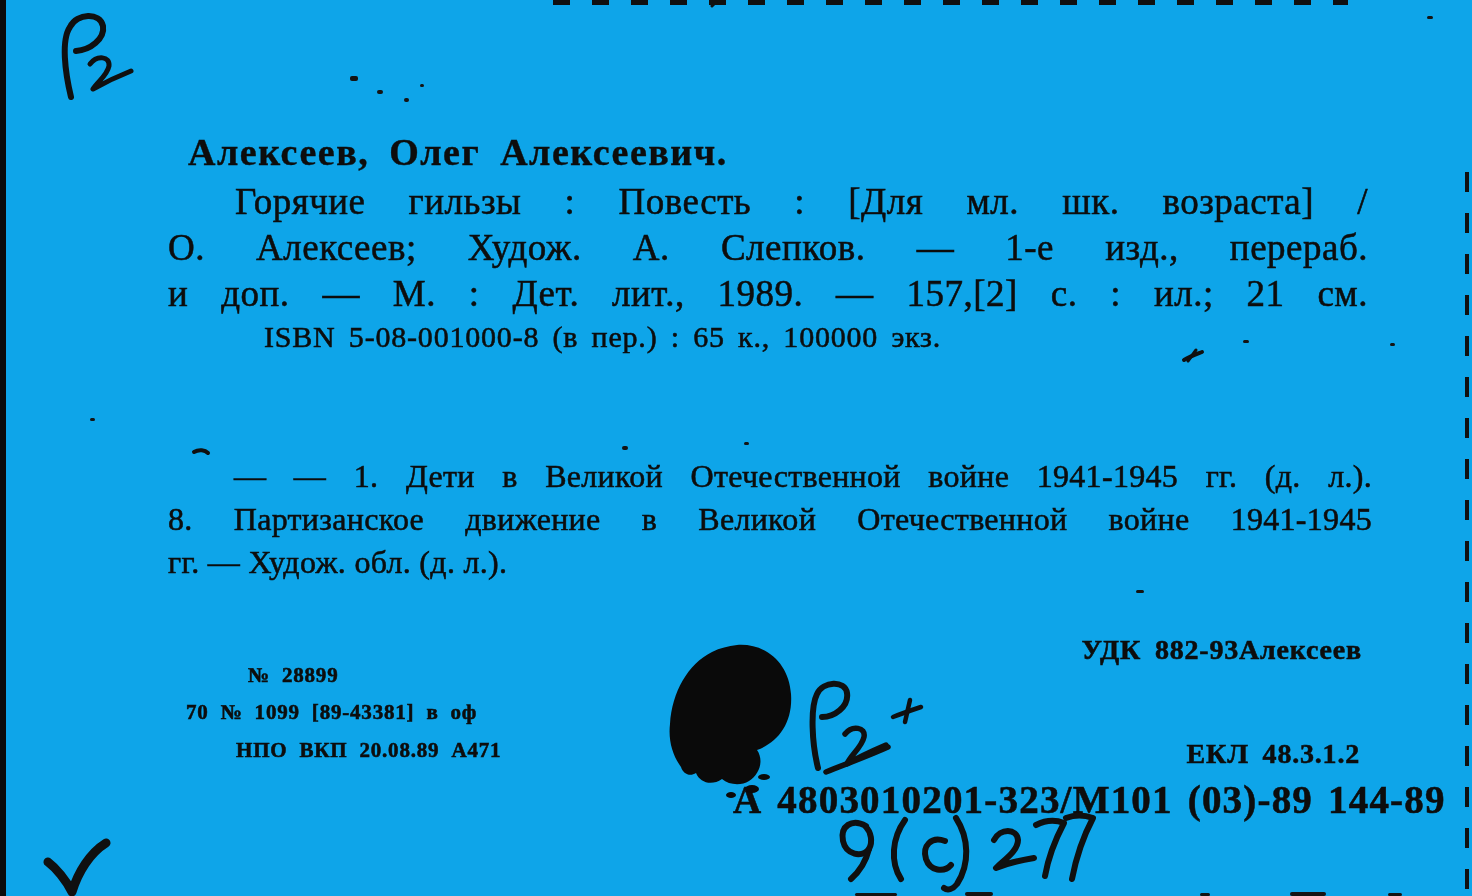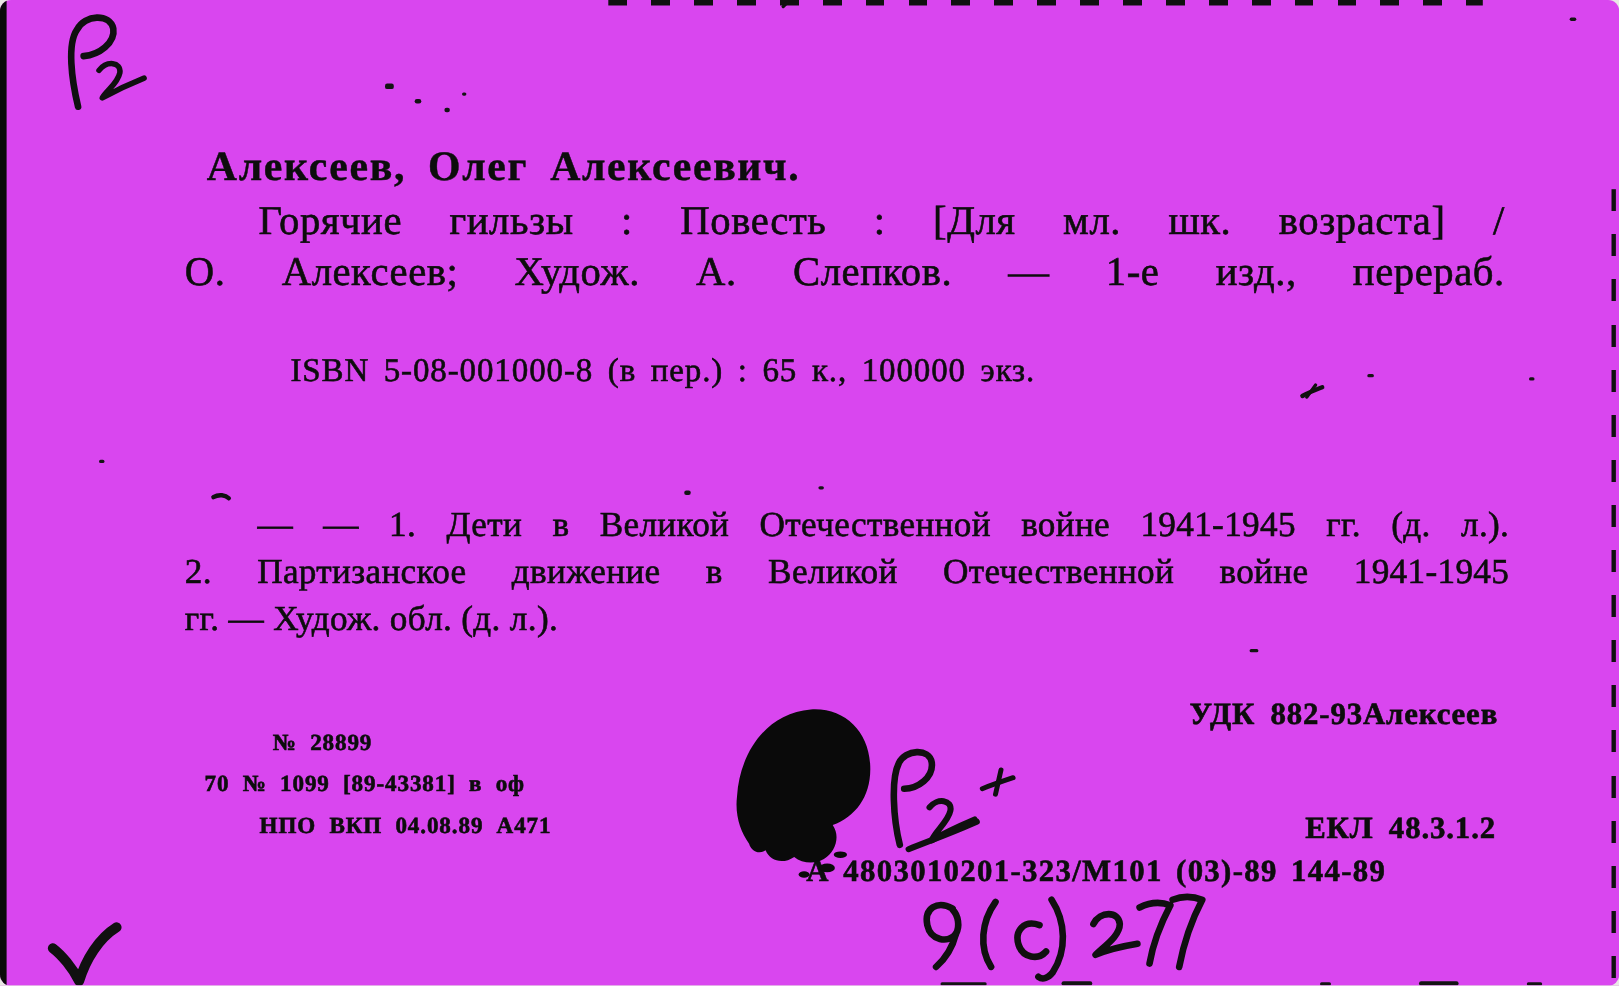--- a/index.html
+++ b/index.html
@@ -1,29 +1,29 @@
 <!DOCTYPE html>
 <html><head>
 <meta charset="utf-8">
 <style>
   html,body{margin:0;padding:0;background:#e8e8e4;}
   #card{
-    position:relative;width:1472px;height:896px;background:#d946ef;overflow:hidden;
-    font-family:"Liberation Serif","DejaVu Serif",serif;color:#0d0d0d;border-radius:10px;
+    position:relative;width:1472px;height:896px;background:#0ea5e9;overflow:hidden;
+    font-family:"Liberation Serif","DejaVu Serif",serif;color:#0d0d0d;
   }
   .abs{position:absolute;}
   .t{color:#0d0d0d;-webkit-text-stroke:0.55px #0d0d0d;}
   .jline{text-align:justify;text-align-last:justify;}
   .heading{font-size:38px;font-weight:700;letter-spacing:1.5px;word-spacing:9px;-webkit-text-stroke:0.4px #0d0d0d;}
   .desc{font-size:37px;line-height:46px;letter-spacing:0.5px;}
   .isbn{font-size:30px;letter-spacing:0.8px;word-spacing:5px;}
   .subj{font-size:32px;line-height:43px;letter-spacing:0.3px;}
   .code-l{font-size:21px;font-weight:700;letter-spacing:0.8px;word-spacing:6px;}
   .code-r{font-size:28px;font-weight:700;letter-spacing:0.8px;word-spacing:6px;}
-  .code-b{font-size:28px;font-weight:700;letter-spacing:1.2px;word-spacing:4px;}
+  .code-b{font-size:39px;font-weight:700;letter-spacing:1.2px;word-spacing:4px;}
   .speck{position:absolute;background:#141414;border-radius:2px;}
   #left-border{left:0;top:0;width:6px;height:896px;background:#0b0b0b;}
   #right-border{left:1465px;top:172px;width:4px;height:724px;
     background:repeating-linear-gradient(180deg,#101010 0 20px,transparent 20px 41px);}
   #top-marks{left:553px;top:0;width:795px;height:5px;
     background:repeating-linear-gradient(90deg,#101010 0 17px,transparent 17px 39px);}
   svg .stroke{fill:none;stroke:#101010;stroke-linecap:round;stroke-linejoin:round;}
   svg .fillblk{fill:#0a0a0a;stroke:none;}
 </style>
 </head>
@@ -49,30 +49,31 @@
   <div class="speck" style="left:1136px;top:590px;width:8px;height:3px;"></div>
   <div class="speck" style="left:1243px;top:340px;width:6px;height:3px;"></div>
   <div class="speck" style="left:1390px;top:343px;width:5px;height:3px;"></div>
   <div class="speck" style="left:1427px;top:16px;width:6px;height:3px;"></div>
   <div class="speck" style="left:90px;top:418px;width:5px;height:3px;"></div>
 
   <div class="abs t heading" style="left:188px;top:130px;">Алексеев, Олег Алексеевич.</div>
 
   <div class="abs t desc jline" style="left:168px;top:179px;width:1200px;padding-left:67px;box-sizing:border-box;">Горячие гильзы : Повесть : [Для мл. шк. возраста] /</div>
   <div class="abs t desc jline" style="left:168px;top:225px;width:1200px;">О. Алексеев; Худож. А. Слепков. — 1-е изд., перераб.</div>
+  <div class="abs t desc jline" style="left:168px;top:271px;width:1200px;">и доп. — М. : Дет. лит., 1989. — 157,[2] с. : ил.; 21 см.</div>
 
   <div class="abs t isbn" style="left:264px;top:320px;">ISBN 5-08-001000-8 (в пер.) : 65 к., 100000 экз.</div>
 
   <div class="abs t subj jline" style="left:168px;top:455px;width:1204px;padding-left:66px;box-sizing:border-box;">— — 1. Дети в Великой Отечественной войне 1941-1945 гг. (д. л.).</div>
-  <div class="abs t subj jline" style="left:168px;top:498px;width:1204px;">2. Партизанское движение в Великой Отечественной войне 1941-1945</div>
+  <div class="abs t subj jline" style="left:168px;top:498px;width:1204px;">8. Партизанское движение в Великой Отечественной войне 1941-1945</div>
   <div class="abs t subj" style="left:168px;top:541px;">гг. — Худож. обл. (д. л.).</div>
 
   <div class="abs t code-l" style="left:248px;top:663px;">№ 28899</div>
   <div class="abs t code-l" style="left:186px;top:700px;">70 № 1099 [89-43381] в оф</div>
-  <div class="abs t code-l" style="left:236px;top:738px;">НПО ВКП 04.08.89 А471</div>
+  <div class="abs t code-l" style="left:236px;top:738px;">НПО ВКП 20.08.89 А471</div>
 
   <div class="abs t code-r" style="right:110px;top:634px;">УДК 882-93Алексеев</div>
   <div class="abs t code-r" style="right:112px;top:705px;margin-top:33px;">ЕКЛ 48.3.1.2</div>
   <div class="abs t code-b" style="left:733px;top:777px;">А 4803010201-323/М101 (03)-89 144-89</div>
 
   <svg class="abs" style="left:0;top:0;" width="1472" height="896" viewBox="0 0 1472 896">
 
     <g aria-label="Р2">
       <path class="stroke" stroke-width="6" d="M 71,97 C 65,72 61,40 70,27 C 77,13 100,12 103,26 C 105,39 90,50 76,51"></path>
       <path class="stroke" stroke-width="5" d="M 90,64 C 97,55 110,56 109,66 C 107,76 97,82 93,89 C 102,84 116,77 131,71"></path>

